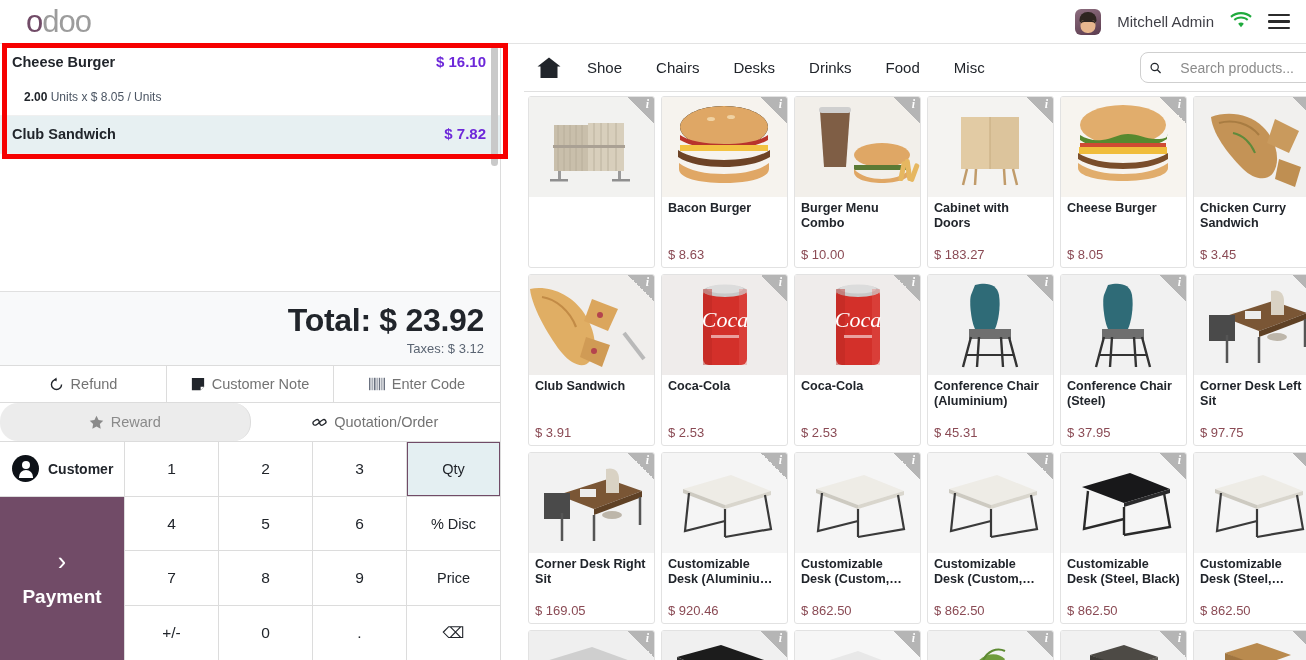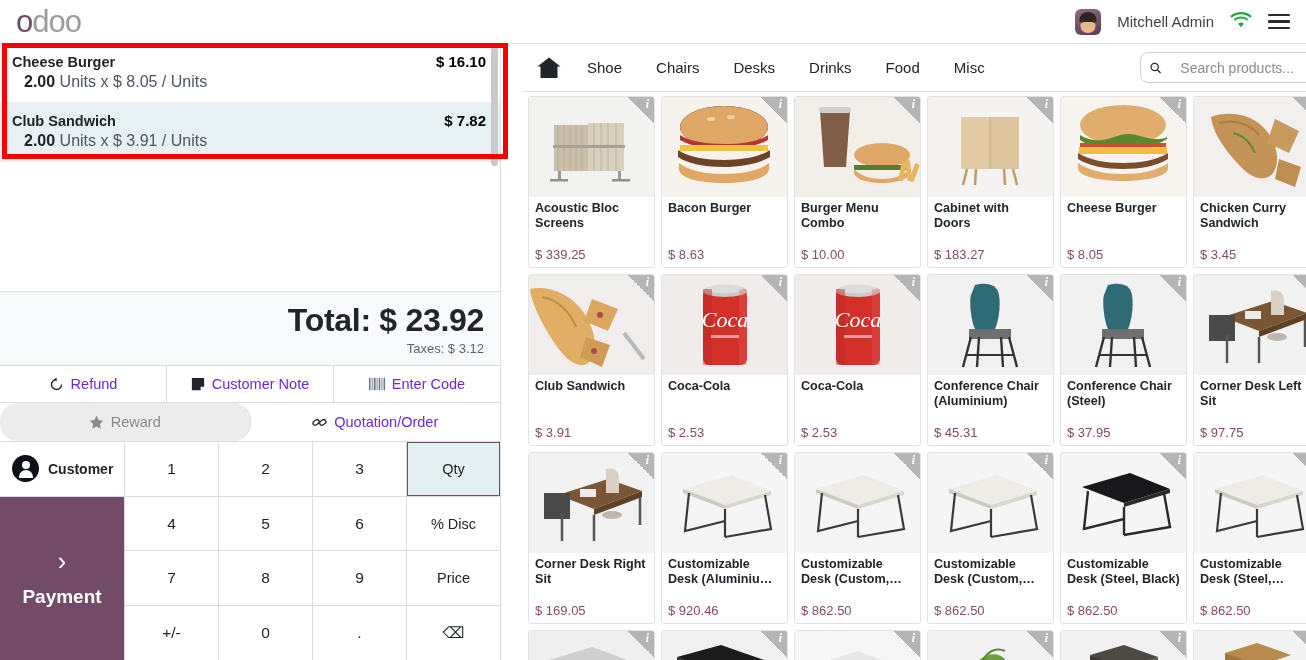--- a/index.html
+++ b/index.html
@@ -15,21 +15,21 @@
   
   .topbar {
     position: absolute; top: 0; left: 0;
     width: 1306px; height: 44px;
     background: #ffffff;
     border-bottom: 1px solid #e3e3e3;
     display: flex; align-items: center;
     z-index: 20;
   }
   .logo {
-    margin-left: 16px;
+    margin-left: 26px;
     font-size: 31px;
     letter-spacing: -1px;
     line-height: 1;
     font-weight: 400;
     user-select: none;
     text-align: center;
   }
   .logo .o1 { color: #714B67; }
   .logo .rest { color: #9c9c9c; }
 
@@ -76,22 +76,22 @@
   }
   .orderlines { }
   .orderline {
     padding: 9px 14px 11px 12px;
     border-bottom: 1px solid #f0f0f0;
     cursor: pointer;
   }
   .orderline.selected { background: #e7f0f2; }
   .ol-top { display: flex; justify-content: space-between; align-items: baseline; }
   .ol-name { font-size: 14.5px; font-weight: bold; color: #21252b; }
-  .ol-price { font-size: 15px; font-weight: bold; color: #000000; white-space: nowrap; }
-  .ol-sub { font-size: 16px; color: #4b5563; margin-top: 3px; padding-left: 12px; }
+  .ol-price { font-size: 15px; font-weight: bold; color: #6d28d9; white-space: nowrap; }
+  .ol-sub { font-size: 12px; color: #4b5563; margin-top: 20px; padding-left: 12px; }
   .ol-sub b { color: #21252b; font-weight: bold; }
 
   .ol-scrollbar {
     position: absolute; right: 2px; top: 2px;
     width: 7px; height: 120px;
     background: #c9c9c9; border-radius: 4px;
   }
 
   
   .annotation-box {
@@ -116,21 +116,21 @@
 
   .actionrow {
     display: flex;
     border-top: 1px solid #dcdcdc;
     height: 38px;
   }
   .actionbtn {
     flex: 1 1 0;
     display: flex; align-items: center; justify-content: center;
     gap: 7px;
-    font-size: 14.5px; color: #6d28d9;
+    font-size: 14.5px; color: #737373;
     background: #ffffff;
     border-right: 1px solid #dcdcdc;
     cursor: pointer;
   }
   .actionbtn:last-child { border-right: none; }
   .actionbtn.disabled { background: #ececec; color: #8a8a8a; }
   .actionrow2 { display: flex; border-top: 1px solid #dcdcdc; height: 39px; }
   .actionrow2 .actionbtn { flex: 1 1 0; border-radius: 18px; }
 
   
@@ -352,24 +352,20 @@
         <div class="ol-sub">
           <b>2.00</b>
           <span>Units x $ 8.05 / Units</span>
         </div>
       </div>
 
       <div class="orderline selected">
         <div class="ol-top">
           <span class="ol-name">Club Sandwich</span>
           <span class="ol-price">$ 7.82</span>
-        </div>
-        <div class="ol-sub">
-          <b>2.00</b>
-          <span>Units x $ 3.91 / Units</span>
         </div>
       </div>
 
     </div>
     <div class="ol-scrollbar"></div>
   </div>
 
   <div class="spacer"></div>
 
   <div class="totals">
@@ -511,24 +507,20 @@
                 <line x1="88" y1="26" x2="88" y2="74"></line>
               </g>
               <rect x="25" y="48" width="72" height="3" fill="#aaa194"></rect>
               <rect x="30" y="74" width="3" height="9" fill="#9a9a9a"></rect>
               <rect x="90" y="74" width="3" height="9" fill="#9a9a9a"></rect>
               <rect x="22" y="82" width="18" height="2.5" fill="#8f8f8f"></rect>
               <rect x="84" y="82" width="18" height="2.5" fill="#8f8f8f"></rect>
             </svg>
             <div class="info-corner"></div>
           </div>
-          <div class="p-body">
-            <div class="p-name">Acoustic Bloc Screens</div>
-            <div class="p-price">$ 339.25</div>
-          </div>
         </div>
         <div class="product-card">
           <div class="p-img">
             <svg viewBox="0 0 127 100" preserveAspectRatio="xMidYMid slice">
               <rect width="127" height="100" fill="#f6f3ee"></rect>
               <ellipse cx="63" cy="30" rx="44" ry="21" fill="#e0a košt"></ellipse>
               <ellipse cx="63" cy="30" rx="44" ry="21" fill="#dfa765"></ellipse>
               <ellipse cx="50" cy="22" rx="4" ry="2" fill="#f0d2a2"></ellipse>
               <ellipse cx="70" cy="20" rx="4" ry="2" fill="#f0d2a2"></ellipse>
               <path d="M19 38c8 6 26 9 44 9s36-3 44-9v5c-10 6-27 9-44 9s-34-3-44-9z" fill="#b8342c"></path>

